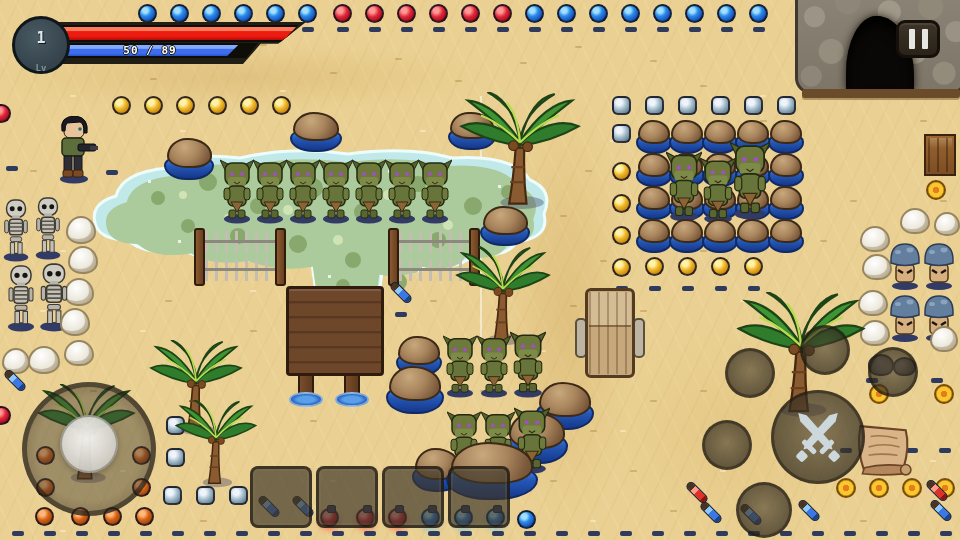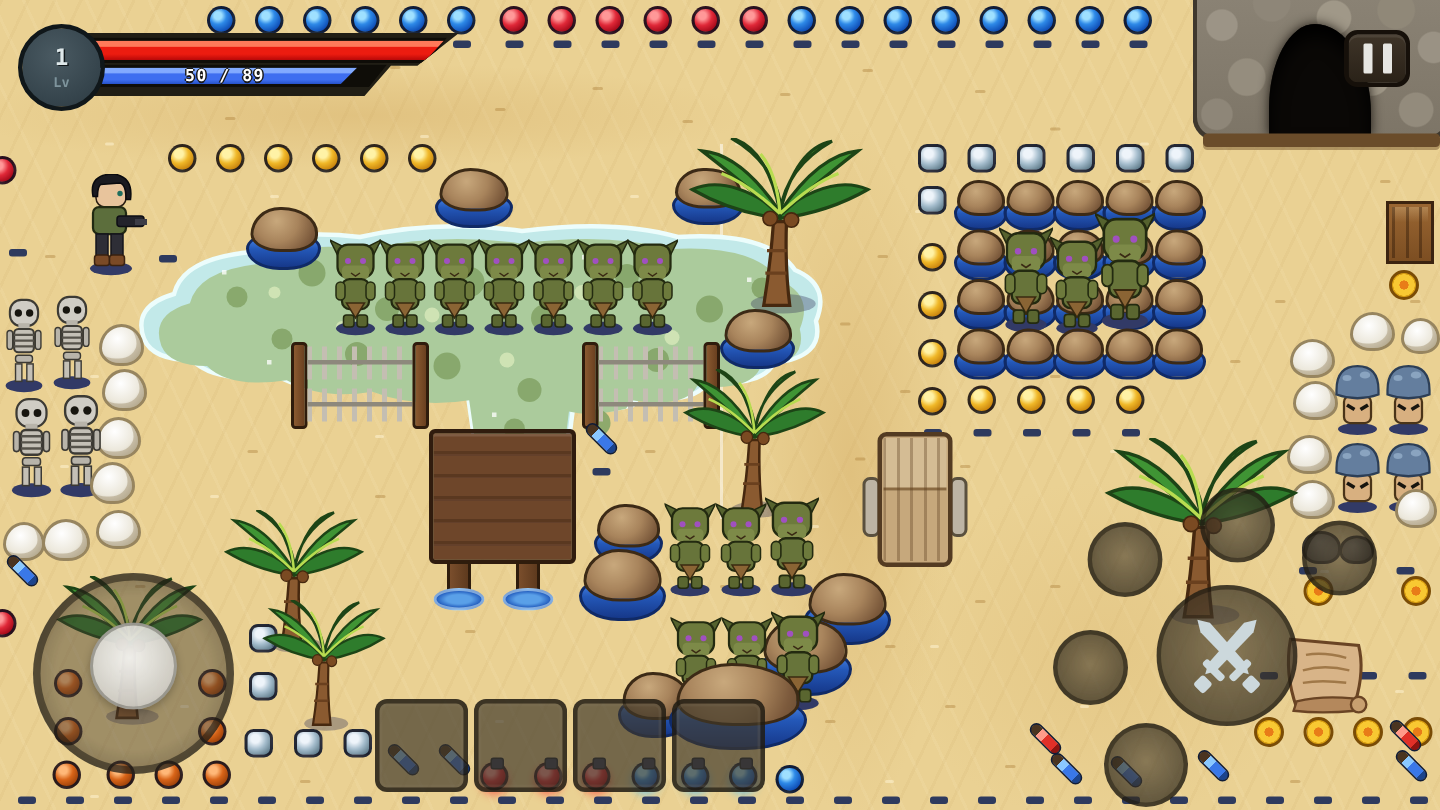--- a/index.html
+++ b/index.html
@@ -106,21 +106,21 @@
   .bar.hp{left:6px;top:3px;width:238px;height:17px;clip-path:polygon(0 0,100% 0,calc(100% - 13px) 100%,0 100%);}
   .bar.mp{left:6px;top:21px;width:198px;height:15px;clip-path:polygon(0 0,100% 0,calc(100% - 12px) 100%,0 100%);}
   .fill-hp{position:absolute;top:2px;left:2px;bottom:2px;background:linear-gradient(#ff7a5a 0 30%,#ec1c10 35% 70%,#b80808);clip-path:polygon(0 0,100% 0,calc(100% - 12px) 100%,0 100%);}
   .fill-mp{position:absolute;top:2px;left:2px;bottom:2px;background:linear-gradient(#82aaff 0 30%,#3e6ef0 40% 75%,#2752c8);clip-path:polygon(0 0,100% 0,calc(100% - 11px) 100%,0 100%);}
   .bar-text{position:absolute;left:0;right:18px;top:50%;transform:translateY(-52%);text-align:center;
     font:bold 11px "DejaVu Sans Mono",monospace;color:#fff;letter-spacing:1px;
     text-shadow:1px 0 0 #1a1a1a,-1px 0 0 #1a1a1a,0 1px 0 #1a1a1a,0 -1px 0 #1a1a1a;}
   .level-badge{position:absolute;left:12px;top:16px;width:58px;height:58px;border-radius:50%;z-index:1001;
     background:radial-gradient(circle at 42% 35%,#4a5a62,#36454d 65%,#2c3940);border:3px solid #10171a;box-sizing:border-box;text-align:center;}
   .level-badge .lvl-num{display:block;margin-top:10px;font:bold 15px "DejaVu Sans Mono",monospace;color:#dfe8ea;text-shadow:1px 1px 0 #10171a;}
-  .level-badge .lvl-lab{display:block;margin-top:4px;font:bold 9px "DejaVu Sans Mono",monospace;color:#7e949c;}
+  .level-badge .lvl-lab{display:block;margin-top:16px;font:bold 9px "DejaVu Sans Mono",monospace;color:#7e949c;}
 
   
   .pause-btn{position:absolute;left:896px;top:20px;width:44px;height:38px;border-radius:9px;z-index:1002;
     background:linear-gradient(#3e3428,#2a2218);border:3px solid #16100a;box-sizing:border-box;
     box-shadow:inset 0 2px 0 rgba(255,255,255,.08);display:flex;align-items:center;justify-content:center;gap:7px;}
   .pause-btn i{display:block;width:6px;height:20px;background:#e6e6e2;border-radius:1px;}
 
   
   .joy-outer{position:absolute;left:22px;top:382px;width:134px;height:134px;border-radius:50%;z-index:1000;
     background:radial-gradient(circle,rgba(70,62,48,.45) 58%,rgba(55,48,36,.55) 78%,rgba(40,34,24,.6));

